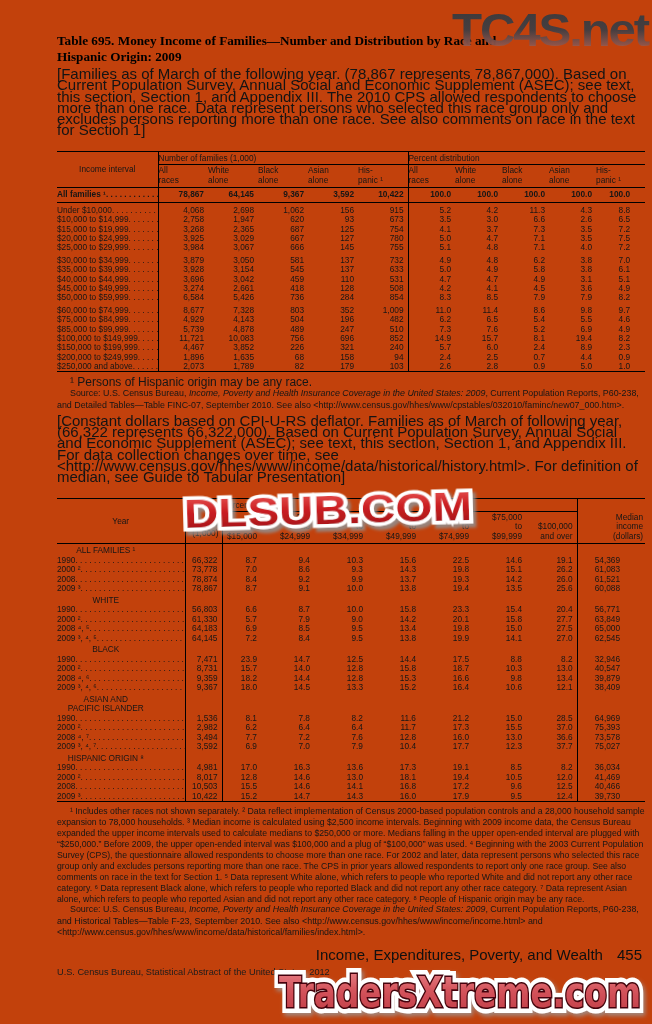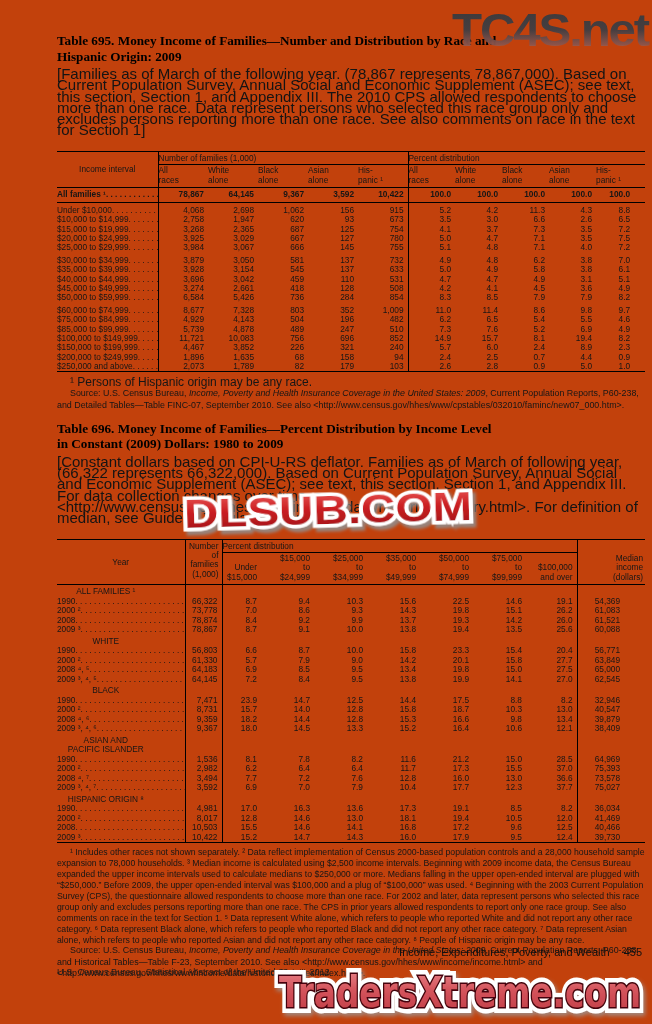--- a/index.html
+++ b/index.html
@@ -39,21 +39,21 @@
   .dots::after{content:" .\00a0.\00a0.\00a0.\00a0.\00a0.\00a0.\00a0.\00a0.\00a0.\00a0.\00a0.\00a0.\00a0.\00a0.\00a0.\00a0.\00a0.\00a0.\00a0.\00a0.\00a0.\00a0.\00a0.\00a0.\00a0.\00a0.\00a0.\00a0.\00a0.\00a0.";}
   .t695 td.lastc{padding-right:15px;}
   .t696 td.medc{padding-right:25px;}
   tr.glabel td{line-height:9.5px;padding-top:2px;}
   tr.glabel td.stub{text-align:center;white-space:pre-line;padding-right:30px;}
 
   .fnote{font-size:12px;line-height:11.2px;margin:5px 0 0 0;text-indent:13px;}
   .fnotes{font-size:8.7px;line-height:10.9px;margin:4px 0 0 0;text-indent:13px;}
   .source{font-size:8.9px;line-height:11.2px;margin:0;text-indent:13px;overflow-wrap:anywhere;}
 
-  .footer-right{position:absolute;right:10px;top:946px;font-size:11px;color:#101010;white-space:nowrap;}
+  .footer-right{position:absolute;right:10px;top:946px;font-size:15px;color:#101010;white-space:nowrap;}
   .footer-right .pg{margin-left:14px;}
   .footer-left{position:absolute;left:57px;top:967px;font-size:9.2px;color:#1c1c1c;white-space:nowrap;}
 
   .wm{position:absolute;pointer-events:none;}
   #wm-top{left:448px;top:2px;}
   #wm-mid{left:176px;top:484px;}
   #wm-bottom{left:270px;top:961px;}
 </style>
 </head>
 <body>
@@ -454,24 +454,20 @@
             <td>0.9</td>
             <td>5.0</td>
             <td class=" lastc">1.0</td>
           </tr>
         </tbody>
     </table>
 
     <p class="fnote">¹ Persons of Hispanic origin may be any race.</p>
     <p class="source" id="src695"><span>Source: U.S. Census Bureau, </span><i>Income, Poverty and Health Insurance Coverage in the United States: 2009</i><span>, Current Population Reports, P60-238, and Detailed Tables—Table FINC-07, September 2010. See also &lt;http://www.census.gov/hhes/www/cpstables/032010/faminc/new07_000.htm&gt;.</span></p>
 
-    <h1 class="ttl ttl696">
-        <span>Table 696. Money Income of Families—Percent Distribution by Income Level</span>
-        <span>in Constant (2009) Dollars: 1980 to 2009</span>
-      </h1>
     <p class="note">[Constant dollars based on CPI-U-RS deflator. Families as of March of following year, (66,322 represents 66,322,000). Based on Current Population Survey, Annual Social and Economic Supplement (ASEC); see text, this section, Section 1, and Appendix III. For data collection changes over time, see &lt;http://www.census.gov/hhes/www/income/data/historical/history.html&gt;. For definition of median, see Guide to Tabular Presentation]</p>
 
     <table class="dtable t696">
       <colgroup>
         <col style="width:128px">
           <col style="width:37px">
         <col style="width:39px">
           <col style="width:53px">
           <col style="width:53px">
           <col style="width:53px">

